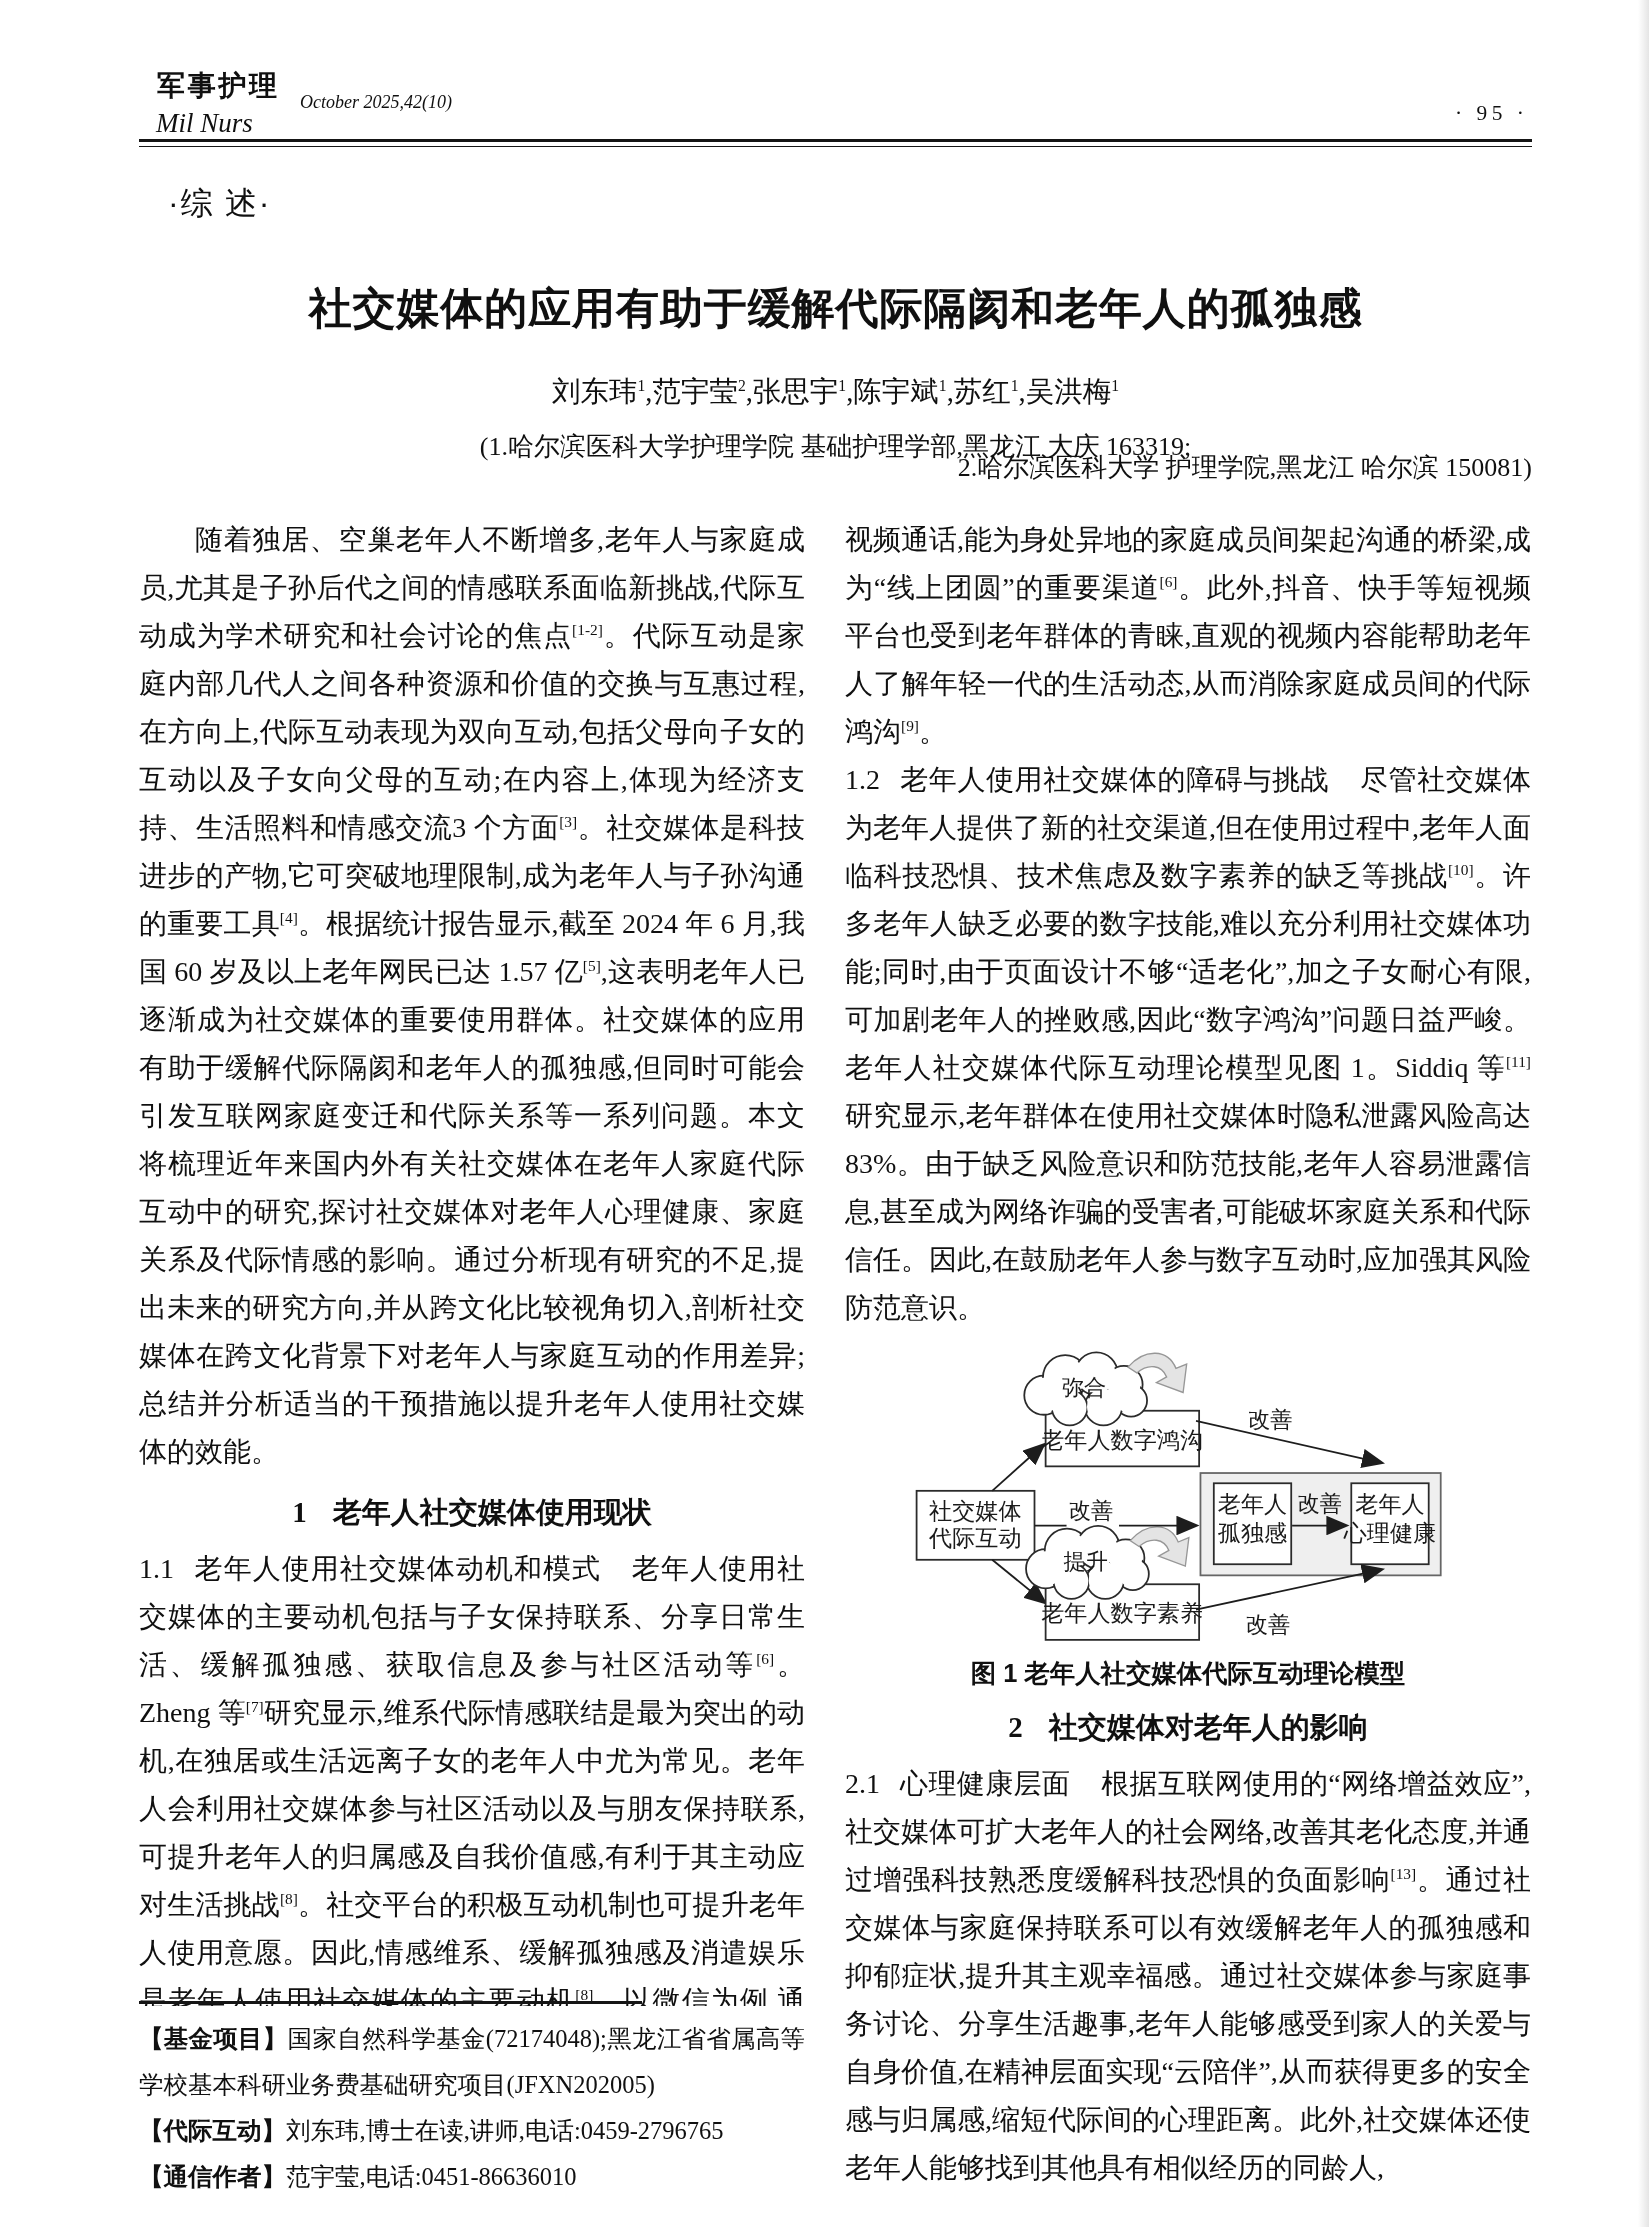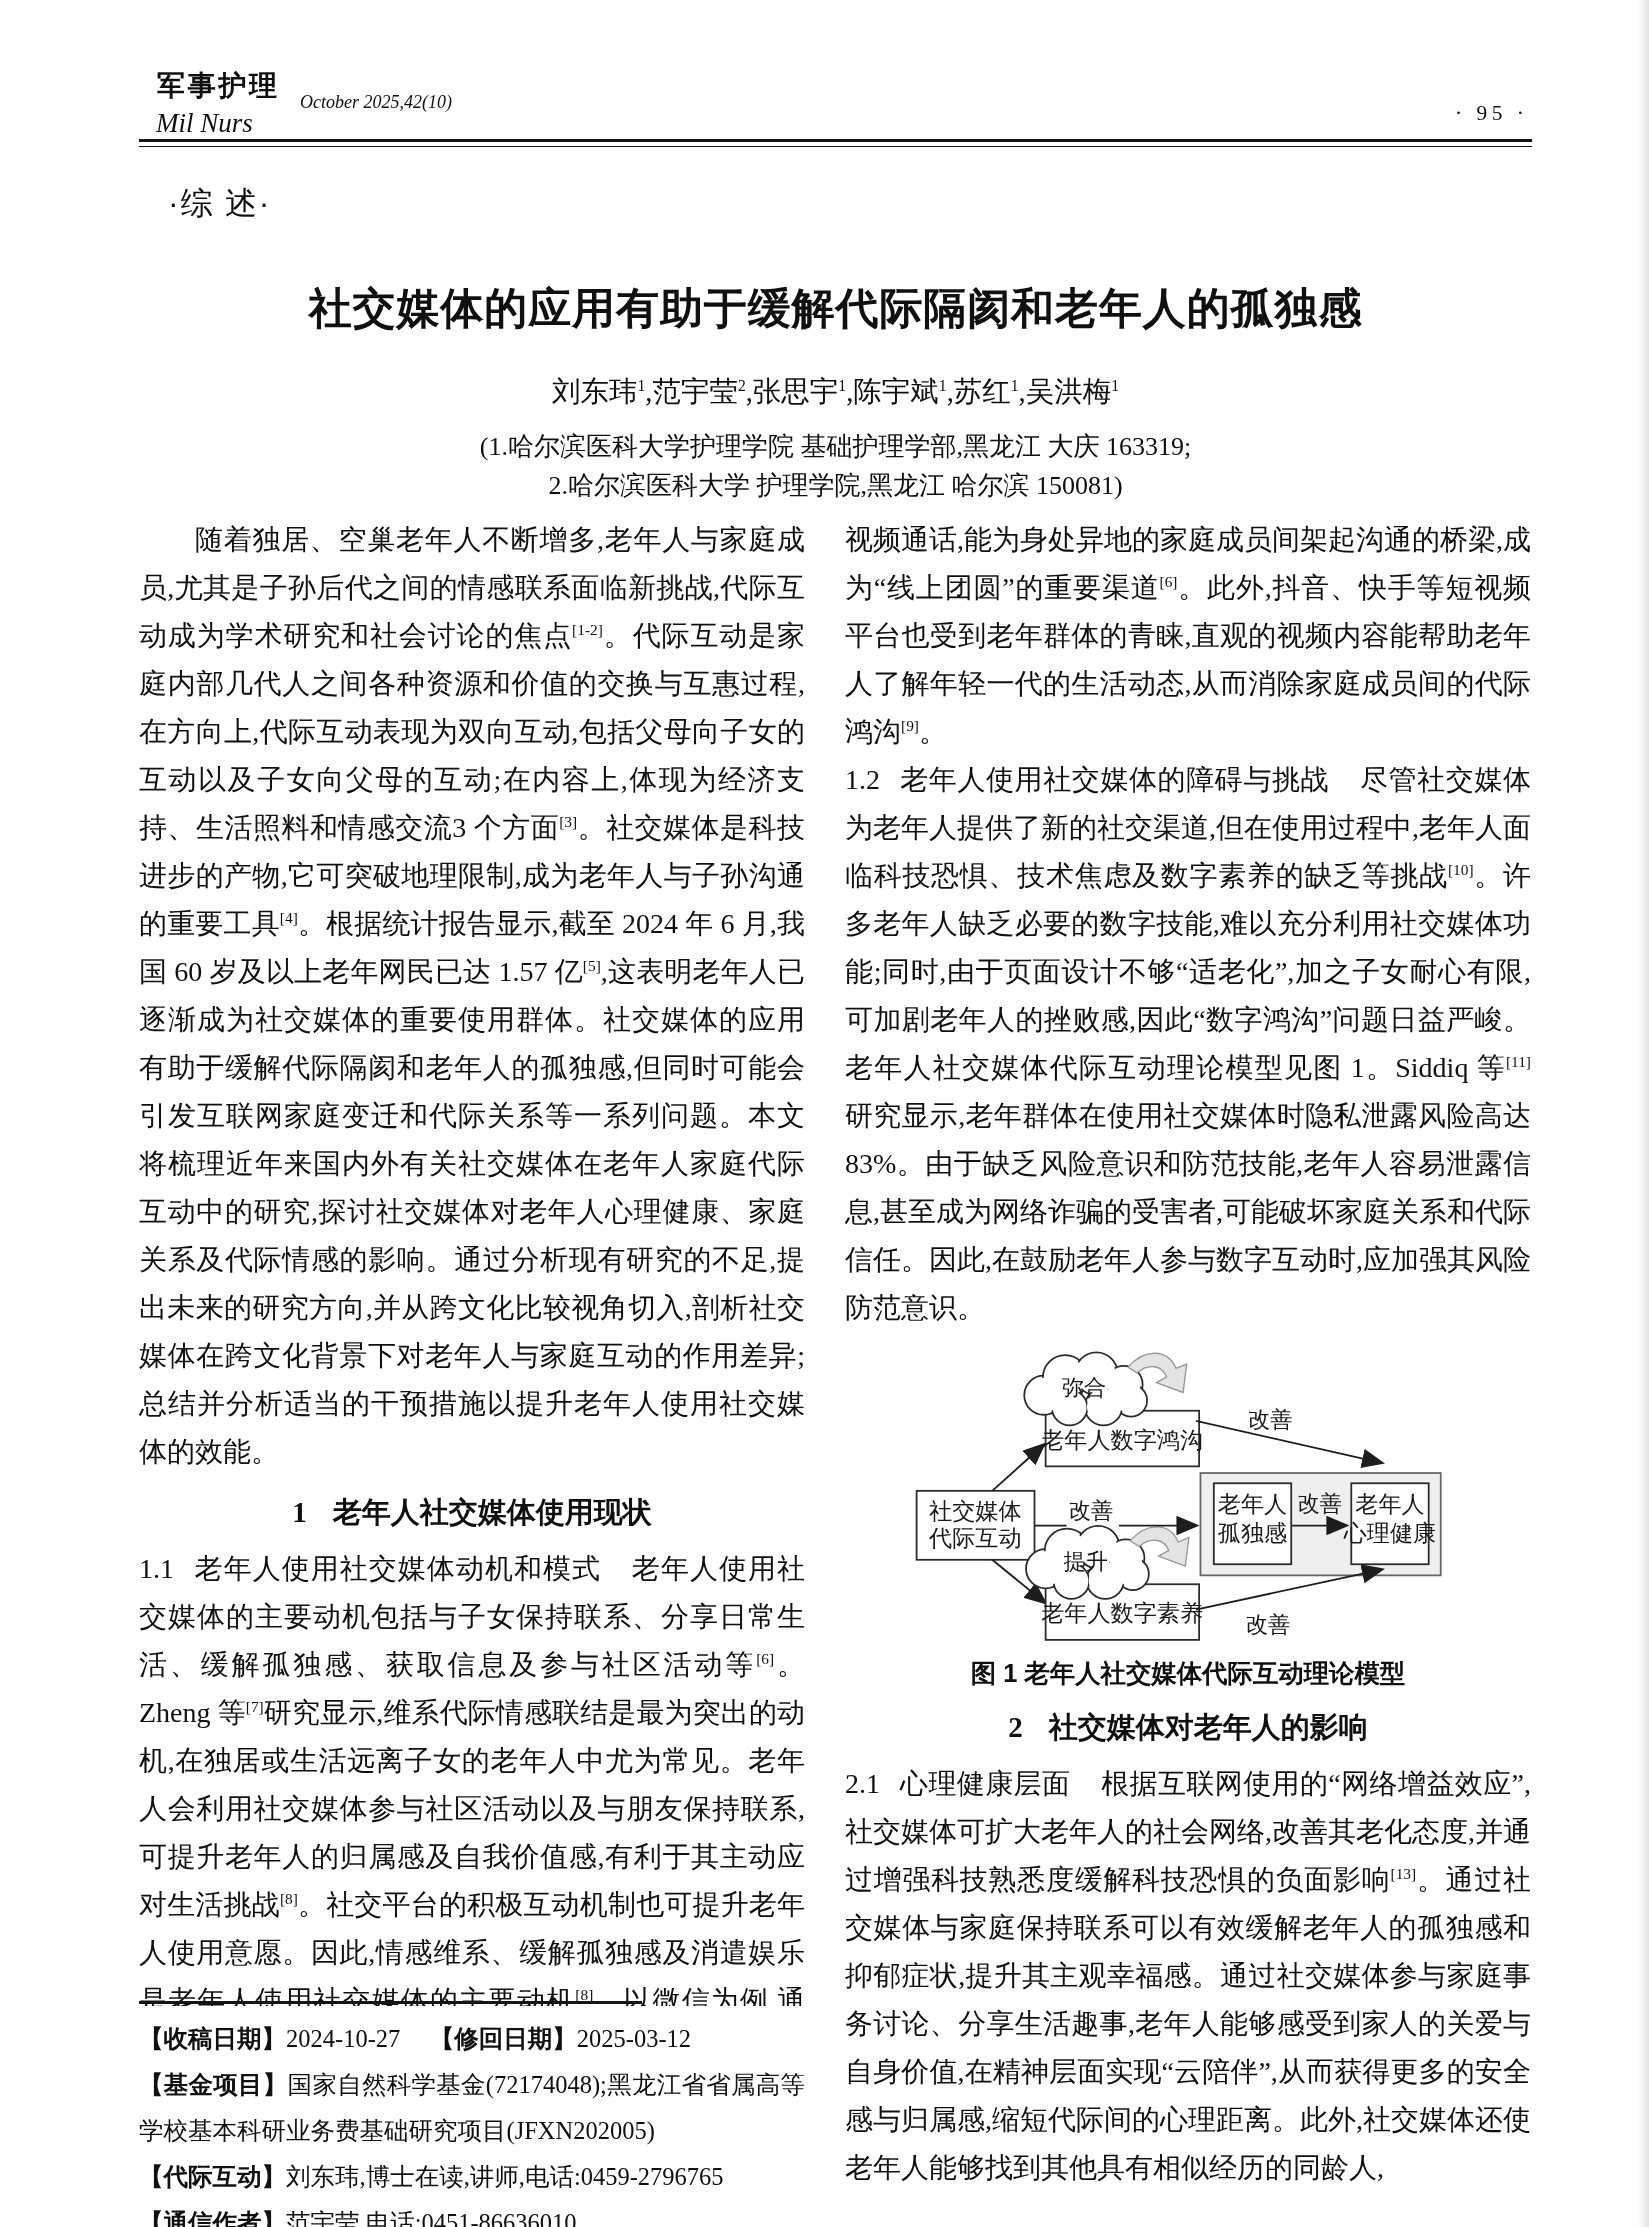--- a/index.html
+++ b/index.html
@@ -21,21 +21,21 @@
   .page-num{position:absolute;right:3.6px;top:39px;font-size:21.4px;letter-spacing:4.5px;}
   .rules{position:absolute;left:139px;top:139px;width:1393px;height:3.6px;
     border-top:3.1px solid #151515;border-bottom:1.8px solid #151515;}
   .column-mark{position:absolute;left:168px;top:182px;font-size:32px;font-weight:normal;
     font-family:"Liberation Sans","DejaVu Sans",sans-serif;letter-spacing:1.8px;}
   
   .title{position:absolute;left:139px;top:280px;width:1393px;text-align:center;
     font-size:43px;font-weight:bold;font-family:"Liberation Sans","DejaVu Sans",sans-serif;letter-spacing:0.9px;}
   .authors{position:absolute;left:139px;top:373px;width:1393px;text-align:center;font-size:28.5px;}
   .affil{position:absolute;left:139px;width:1393px;text-align:center;font-size:26px;}
-  .affil1{top:429px;} .affil2{top:468px;}
+  .affil1{top:429px;} .affil2{top:450px;text-align:right;}
   sup.ref{font-size:0.55em;vertical-align:super;line-height:0;}
   
   .col{position:absolute;top:516px;font-size:28px;line-height:48px;text-align:justify;}
   .col p{margin:0;padding:0;}
   .col-left{left:139px;width:666px;height:1490px;overflow:hidden;}
   .col-right{left:845px;width:686px;height:1753px;overflow:hidden;}
   p.indent{text-indent:2em;}
   .sec-heading{font-family:Liberation Serif, serif;font-weight:bold;
     font-size:29px;line-height:40px;margin:16px 0 13.4px !important;text-align:center;}
   .sec-no{margin-right:0.9em;}
@@ -193,23 +193,20 @@
       <span class="sec-no">2</span><span>社交媒体对老年人的影响</span>
     </p>
     <p>
       <span class="subno">2.1</span><span class="subtitle">心理健康层面</span><span>根据互联网使用的“网络增益效应”,社交媒体可扩大老年人的社会网络,改善其老化态度,并通过增强科技熟悉度缓解科技恐惧的负面影响<sup class="ref">[13]</sup>。通过社交媒体与家庭保持联系可以有效缓解老年人的孤独感和抑郁症状,提升其主观幸福感。通过社交媒体参与家庭事务讨论、分享生活趣事,老年人能够感受到家人的关爱与自身价值,在精神层面实现“云陪伴”,从而获得更多的安全感与归属感,缩短代际间的心理距离。此外,社交媒体还使老年人能够找到其他具有相似经历的同龄人,</span>
     </p>
   </div>
 
   <div class="footnotes">
     <div class="fn-rule"></div>
     <p class="fn-item">
-      <span class="fn-label">【收稿日期】</span><span>2024-10-27</span><span class="fn-gap"></span><span class="fn-label">【修回日期】</span><span>2025-03-12</span>
-    </p>
-    <p class="fn-item">
       <span class="fn-label">【基金项目】</span><span>国家自然科学基金(72174048);黑龙江省省属高等学校基本科研业务费基础研究项目(JFXN202005)</span>
     </p>
     <p class="fn-item">
       <span class="fn-label">【代际互动】</span><span>刘东玮,博士在读,讲师,电话:0459-2796765</span>
     </p>
     <p class="fn-item">
       <span class="fn-label">【通信作者】</span><span>范宇莹,电话:0451-86636010</span>
     </p>
   </div>
 </div>

